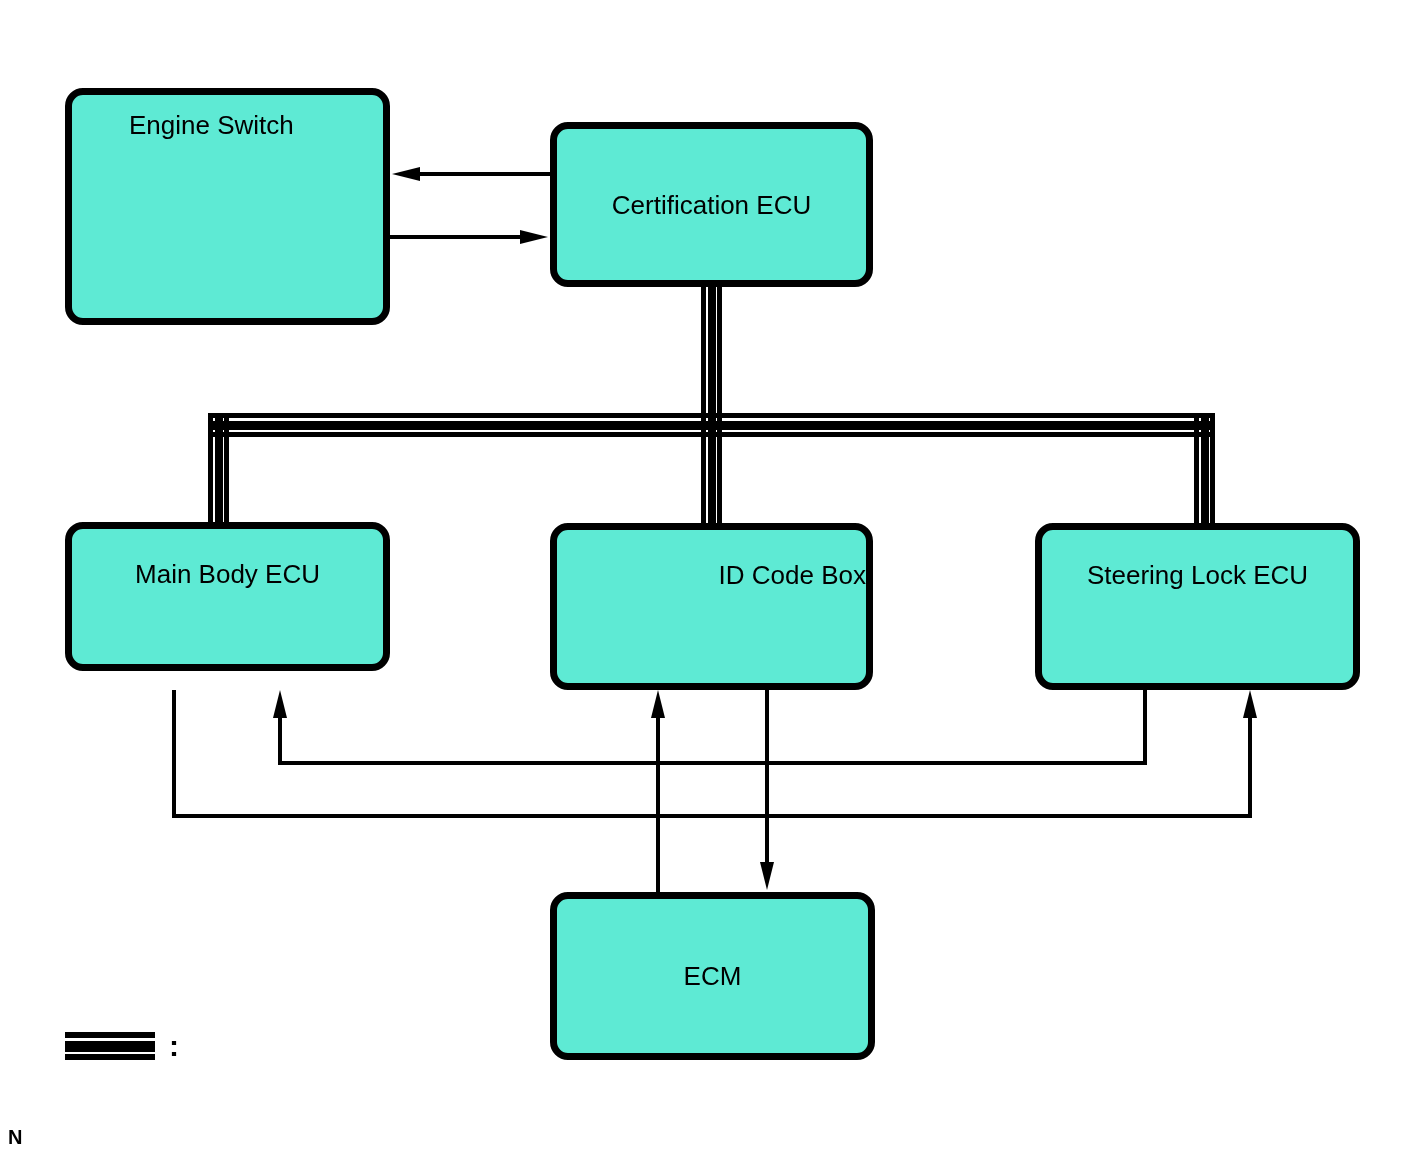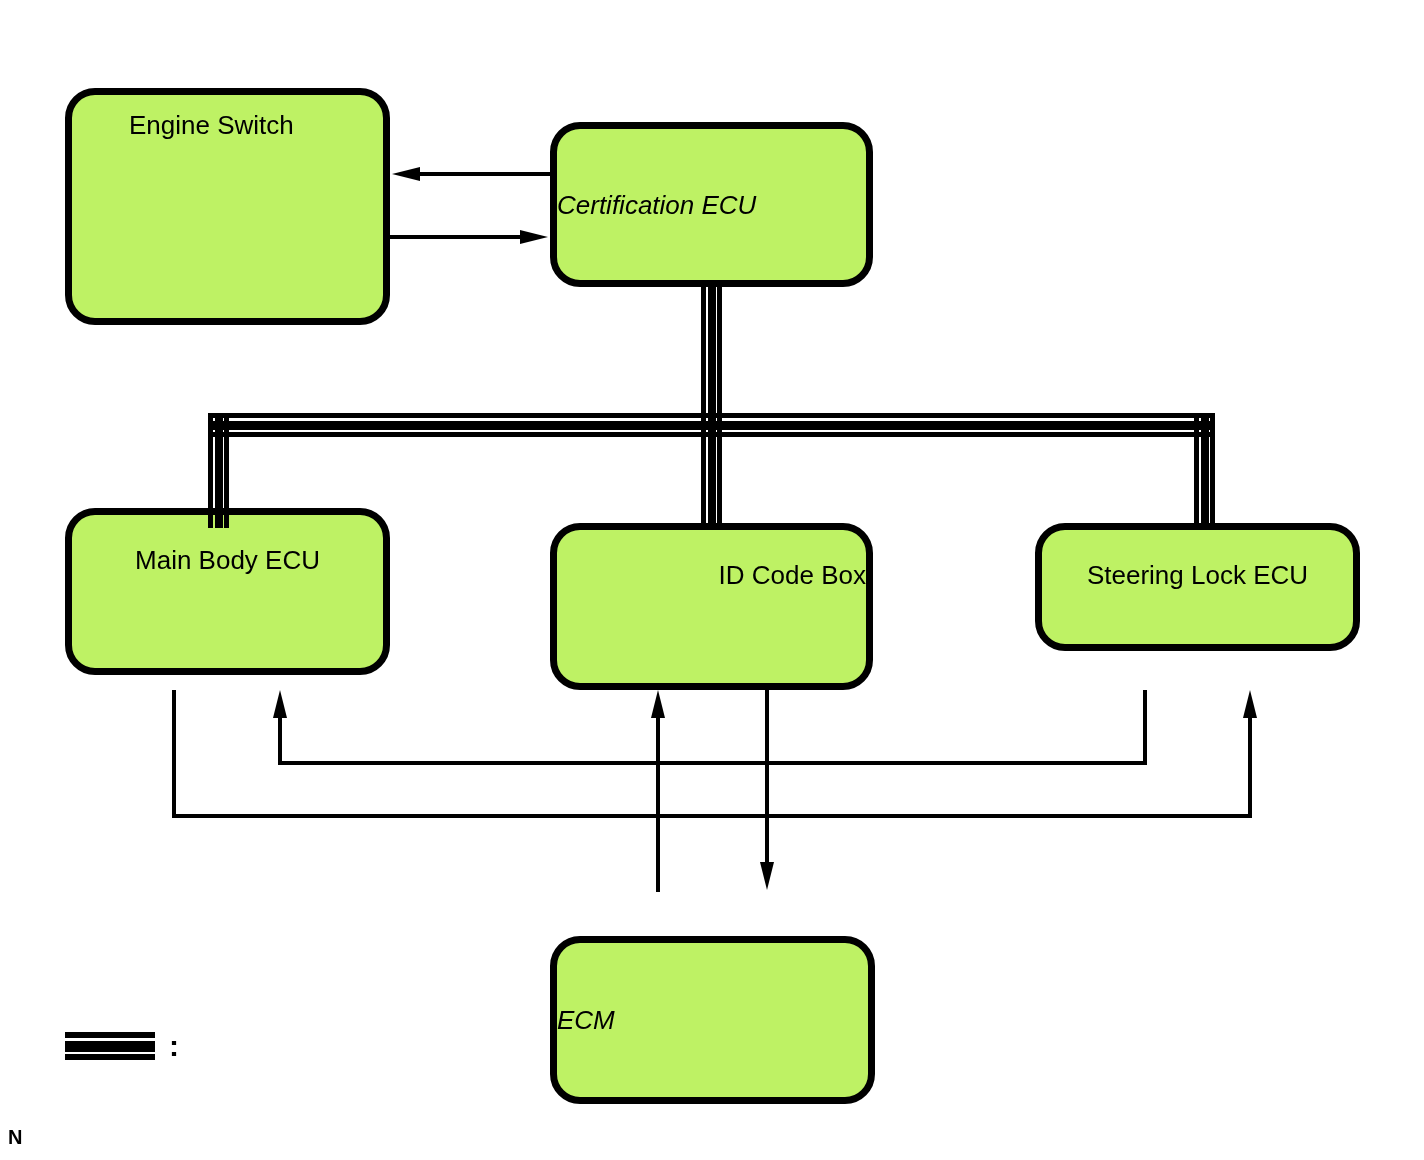--- a/index.html
+++ b/index.html
@@ -3,24 +3,24 @@
 <meta charset="utf-8">
 <style>
   html,body { margin:0; padding:0; background:#ffffff; }
   #canvas {
     position:relative; width:1424px; height:1160px; background:#ffffff;
     font-family:"Liberation Sans", sans-serif; color:#000;
     overflow:hidden;
   }
   .box {
     position:absolute; box-sizing:border-box;
-    border:7px solid #000; border-radius:30px; background:#bef264;
+    border:7px solid #000; border-radius:18px; background:#5eead4;
     font-size:26px; line-height:30px; color:#000;
   }
-  .box-center { display:flex; align-items:center; text-align:center;font-style:italic; }
+  .box-center { display:flex; align-items:center; justify-content:center; text-align:center; }
   .box-toplabel { text-align:center; padding-top:30px; }
   .line { position:absolute; background:#000; }
   .arrow { position:absolute; width:0; height:0; }
   .arrow-up    { border-left:7px solid transparent; border-right:7px solid transparent; border-bottom:28px solid #000; }
   .arrow-down  { border-left:7px solid transparent; border-right:7px solid transparent; border-top:28px solid #000; }
   .arrow-left  { border-top:7px solid transparent; border-bottom:7px solid transparent; border-right:28px solid #000; }
   .arrow-right { border-top:7px solid transparent; border-bottom:7px solid transparent; border-left:28px solid #000; }
   .lin { position:absolute; display:flex; }
   .lin-h { flex-direction:column; justify-content:space-between; }
   .lin-h > div { width:100%; background:#000; }
@@ -28,24 +28,24 @@
   .lin-h > .thick { height:9px; }
   .lin-v { flex-direction:row; justify-content:space-between; }
   .lin-v > div { height:100%; background:#000; }
   .lin-v > .thin  { width:5px; }
   .lin-v > .thick { width:8px; }
   
   #engine-switch { left:65px; top:88px; width:325px; height:237px; }
   #engine-switch .title { padding:15px 0 0 57px; }
   #engine-switch .body  { margin-top:38px; padding-left:4px; line-height:33px; }
   #certification-ecu { left:550px; top:122px; width:323px; height:165px; }
-  #main-body-ecu     { left:65px;  top:508px; width:325px; height:167px; }
+  #main-body-ecu     { left:65px;  top:522px; width:325px; height:149px; }
   #id-code-box       { left:550px; top:523px; width:323px; height:167px;text-align:right; }
-  #steering-lock-ecu { left:1035px; top:523px; width:325px; height:128px; }
-  #ecm               { left:550px; top:892px; width:325px; height:168px;margin-top:44px; }
+  #steering-lock-ecu { left:1035px; top:523px; width:325px; height:167px; }
+  #ecm               { left:550px; top:892px; width:325px; height:168px; }
   
   #legend { position:absolute; left:65px; top:1029px; display:flex; align-items:center; gap:14px; }
   #legend .swatch { width:90px; height:28px; display:flex; flex-direction:column; justify-content:space-between; }
   #legend .swatch > div { background:#000; }
   #legend .swatch .s1 { height:6px; }
   #legend .swatch .s2 { height:11px; }
   #legend .swatch .s3 { height:6px; }
   #legend .sep   { font-size:30px; font-weight:bold; }
   #legend .text  { font-size:30px; }
   #corner-mark { position:absolute; left:8px; top:1126px; font-size:20px; font-weight:bold; }

